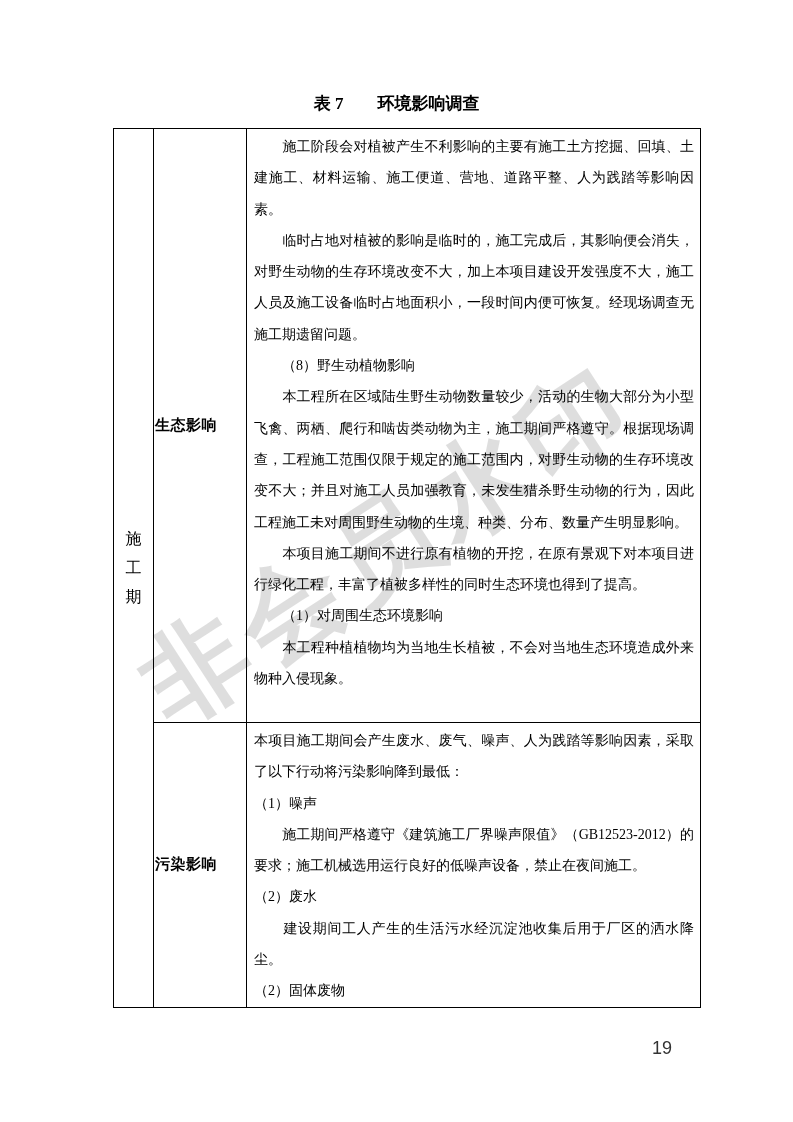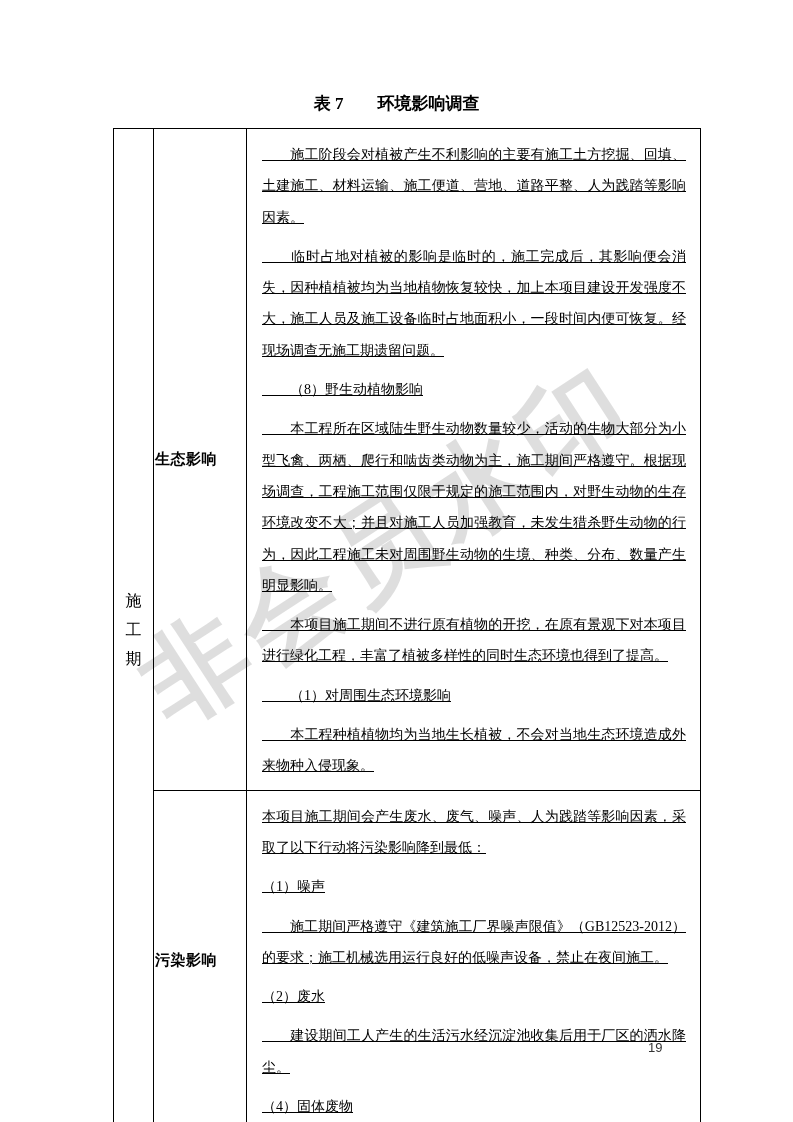--- a/index.html
+++ b/index.html
@@ -81,32 +81,31 @@
   }
   td.content-cell {
     width: 440px;
     vertical-align: top;
     padding: 2px 6px 0 7px;
     font-size: 14px;
     line-height: 31.3px;
     text-align: justify;
   }
   td.content-cell .para {
-    margin: 8px;
+    margin: 0;
     text-align: justify;
-    text-decoration: underline;
   }
   .page-number {
     position: absolute;
     left: 648px;
     top: 1040px;
     width: 28px;
-    text-align: left;
+    text-align: center;
     font-family: "Liberation Sans", "DejaVu Sans", sans-serif;
-    font-size: 13px;
+    font-size: 18px;
     line-height: 16px;
     color: #333333;
     z-index: 2;
   }
 </style>
 </head>
 <body>
 
 <div class="watermark">非会员水印</div>
 
@@ -116,37 +115,37 @@
   <tbody>
     <tr class="row-eco">
       <td class="phase-cell" rowspan="2">
         <div class="phase-text">施工期</div>
       </td>
       <td class="label-cell">
         <span>生态影响</span>
       </td>
       <td class="content-cell">
           <div class="para">　　施工阶段会对植被产生不利影响的主要有施工土方挖掘、回填、土建施工、材料运输、施工便道、营地、道路平整、人为践踏等影响因素。</div>
-          <div class="para">　　临时占地对植被的影响是临时的，施工完成后，其影响便会消失，因种植植被均为当地植物恢复较快，加上本项目建设开发强度不大，施工人员及施工设备临时占地面积小，一段时间内便可恢复。经现场调查无施工期遗留问题。</div>
+          <div class="para">　　临时占地对植被的影响是临时的，施工完成后，其影响便会消失，对野生动物的生存环境改变不大，加上本项目建设开发强度不大，施工人员及施工设备临时占地面积小，一段时间内便可恢复。经现场调查无施工期遗留问题。</div>
           <div class="para">　　（8）野生动植物影响</div>
           <div class="para">　　本工程所在区域陆生野生动物数量较少，活动的生物大部分为小型飞禽、两栖、爬行和啮齿类动物为主，施工期间严格遵守。根据现场调查，工程施工范围仅限于规定的施工范围内，对野生动物的生存环境改变不大；并且对施工人员加强教育，未发生猎杀野生动物的行为，因此工程施工未对周围野生动物的生境、种类、分布、数量产生明显影响。</div>
           <div class="para">　　本项目施工期间不进行原有植物的开挖，在原有景观下对本项目进行绿化工程，丰富了植被多样性的同时生态环境也得到了提高。</div>
           <div class="para">　　（1）对周围生态环境影响</div>
           <div class="para">　　本工程种植植物均为当地生长植被，不会对当地生态环境造成外来物种入侵现象。</div>
         </td>
     </tr>
     <tr class="row-poll">
       <td class="label-cell">
         <span>污染影响</span>
       </td>
       <td class="content-cell">
           <div class="para">本项目施工期间会产生废水、废气、噪声、人为践踏等影响因素，采取了以下行动将污染影响降到最低：</div>
           <div class="para">（1）噪声</div>
           <div class="para">　　施工期间严格遵守《建筑施工厂界噪声限值》（GB12523-2012）的要求；施工机械选用运行良好的低噪声设备，禁止在夜间施工。</div>
           <div class="para">（2）废水</div>
           <div class="para">　　建设期间工人产生的生活污水经沉淀池收集后用于厂区的洒水降尘。</div>
-          <div class="para">（4）固体废物</div>
+          <div class="para">（2）固体废物</div>
         </td>
     </tr>
   </tbody>
 </table>
 
 <div class="page-number">19</div>
 
 </body></html>

